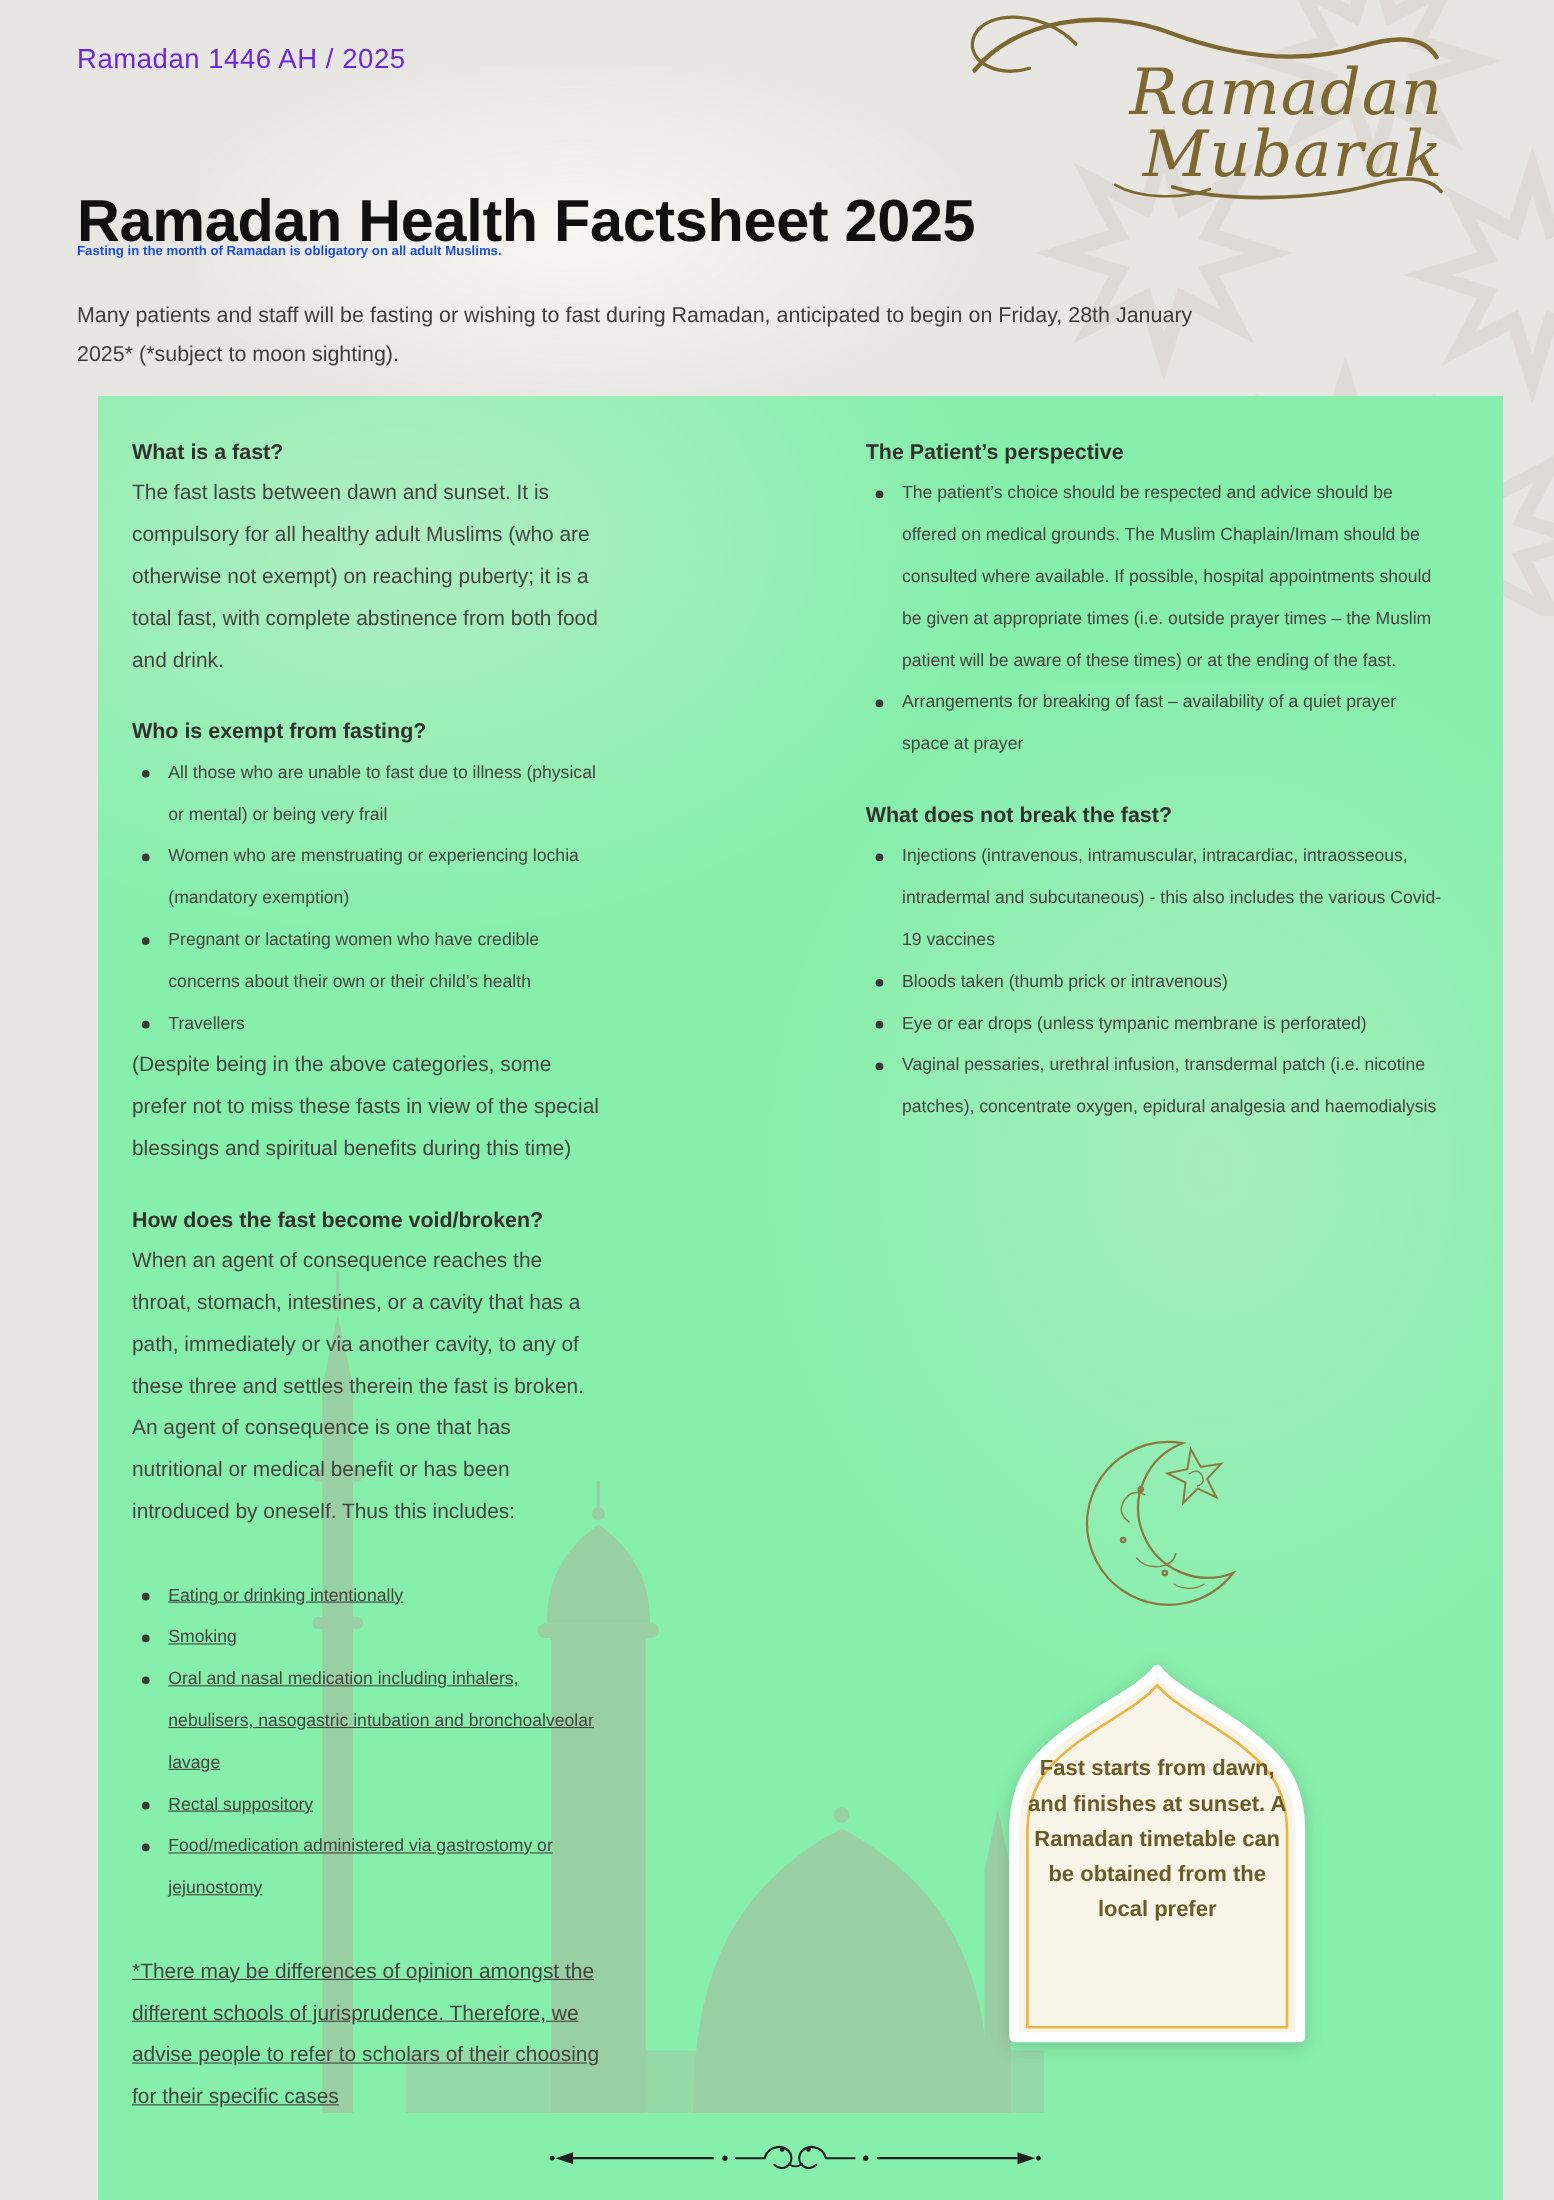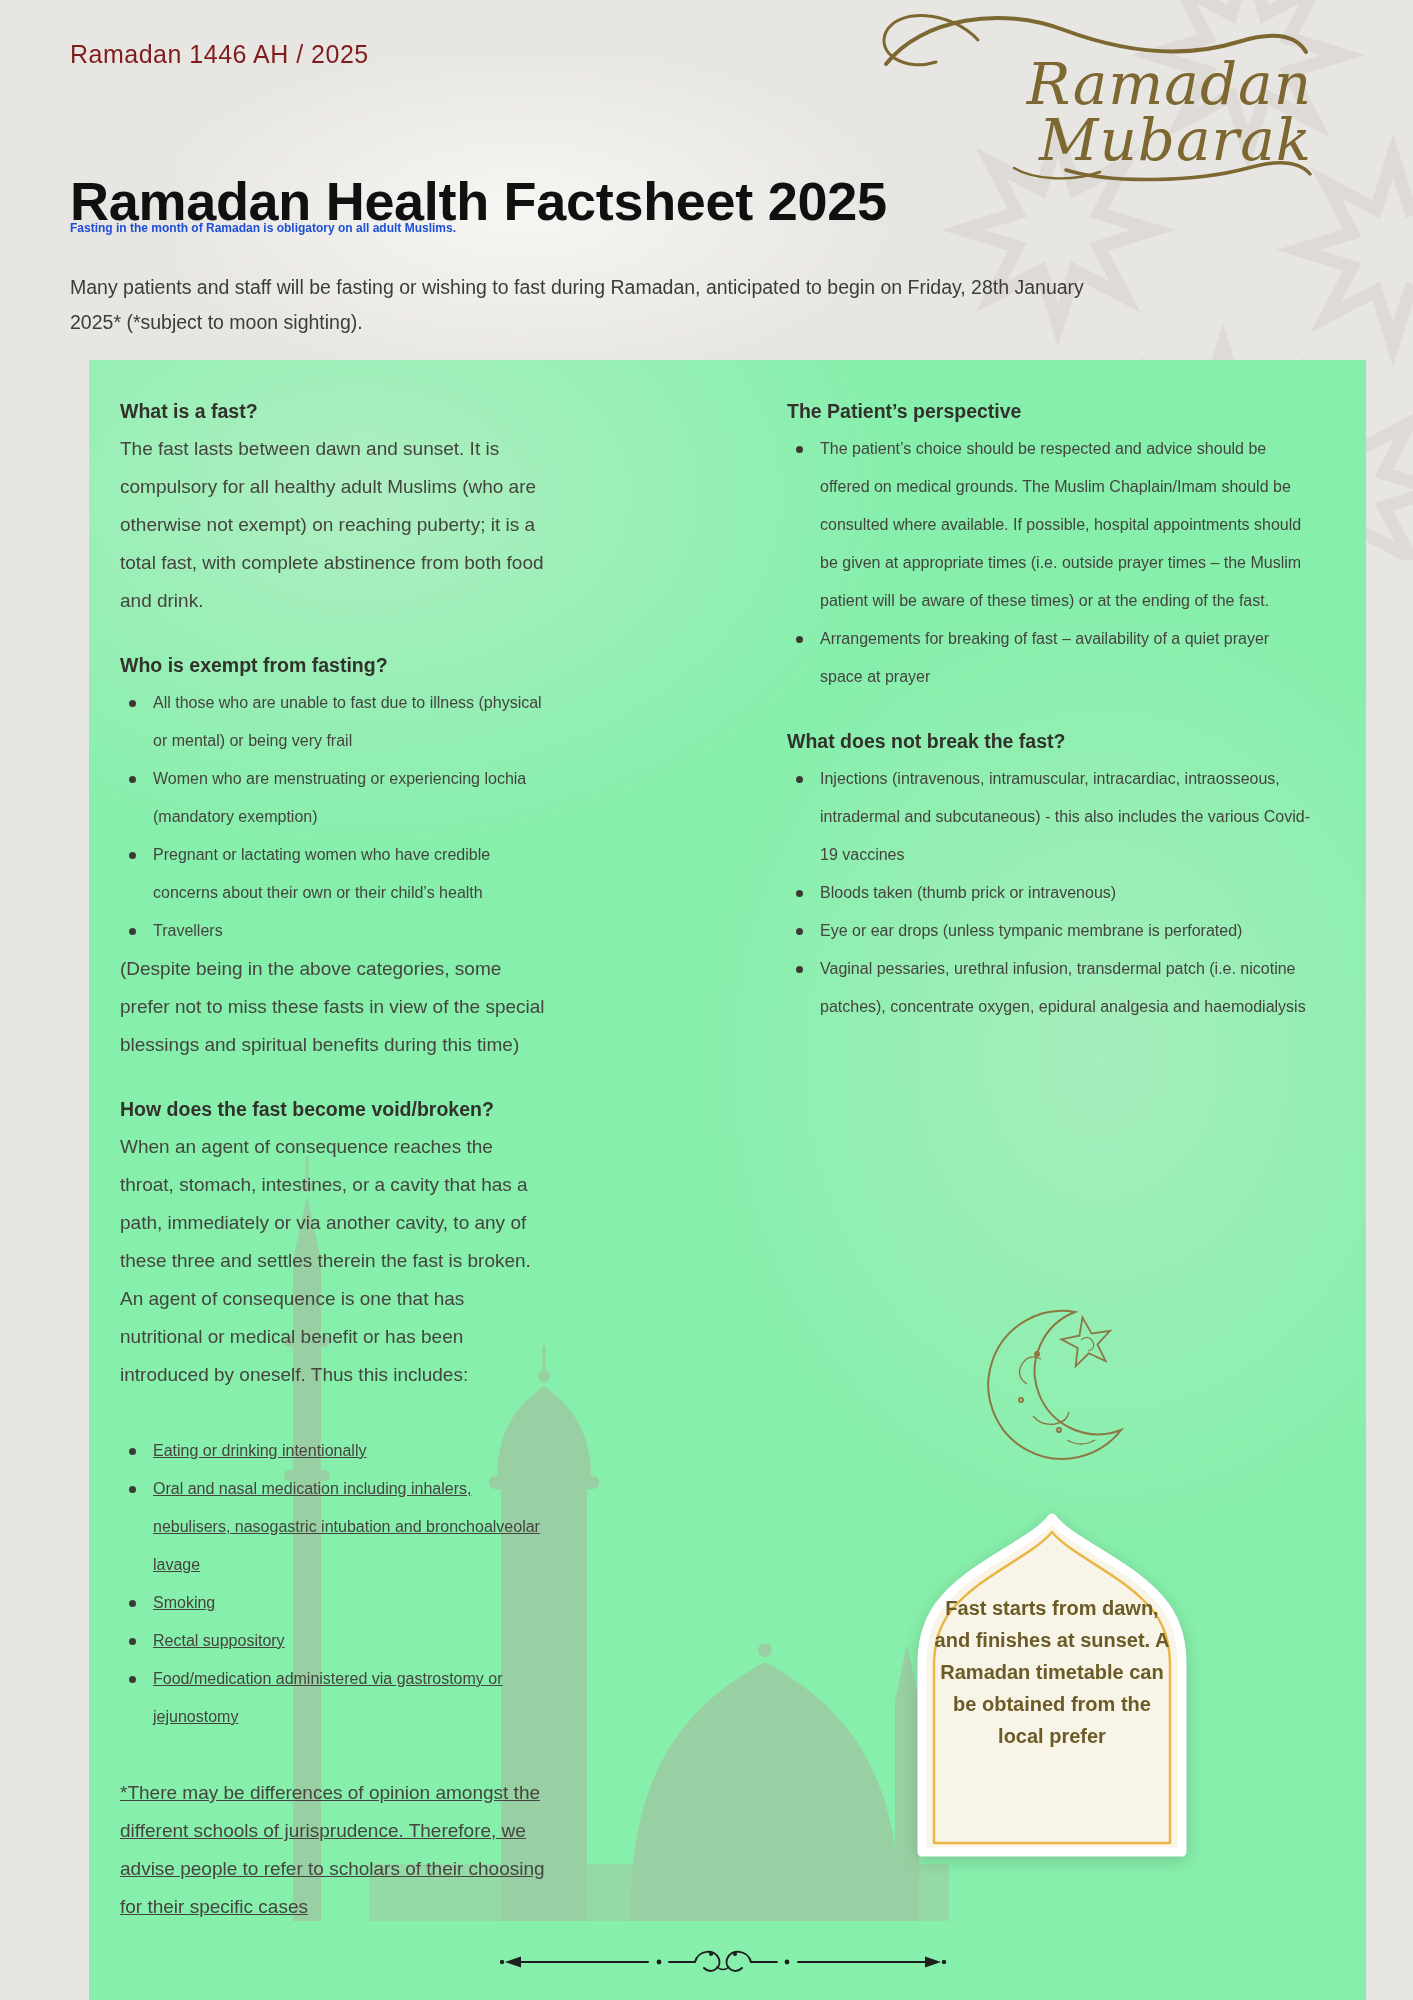--- a/index.html
+++ b/index.html
@@ -7,21 +7,21 @@
     width:1413px;height:2000px;position:relative;overflow:hidden;
     background:#e8e6e2;
     font-family:"Liberation Sans", sans-serif;
     color:#45443e;
   }
   .bg-pattern{position:absolute;top:0;right:0;pointer-events:none;}
   .bg-glow{position:absolute;left:180px;top:60px;width:760px;height:340px;
     background:radial-gradient(ellipse at 45% 45%, rgba(248,247,244,.9), rgba(248,247,244,0) 65%);
     pointer-events:none;}
   
-  .eyebrow{position:absolute;left:70px;top:40px;font-size:25px;letter-spacing:.5px;color:#7f1d1d;text-align:right;}
+  .eyebrow{position:absolute;left:70px;top:40px;font-size:25px;letter-spacing:.5px;color:#6d28d9;text-align:right;}
   .title{position:absolute;left:70px;top:134px;font-size:54px;font-weight:800;color:#101010;letter-spacing:-.3px;}
   .intro-bold{position:absolute;left:70px;top:221px;font-size:12px;font-weight:700;color:#1d4ed8;}
   .intro{position:absolute;left:70px;top:250px;width:1020px;font-size:19.5px;line-height:35px;color:#3d3c37;}
   .logo{position:absolute;left:856px;top:4px;width:484px;height:178px;}
   
   .content-box{position:absolute;left:89px;top:360px;width:1277px;height:1785px;background:#86efac;overflow:hidden;}
   .box-glow1{position:absolute;left:-60px;top:-90px;width:950px;height:640px;
     background:radial-gradient(ellipse at 35% 35%, rgba(242,238,229,.38), rgba(242,238,229,0) 62%);pointer-events:none;}
   .box-glow2{position:absolute;right:-40px;top:260px;width:760px;height:980px;
     background:radial-gradient(ellipse at 60% 45%, rgba(238,234,224,.30), rgba(238,234,224,0) 65%);pointer-events:none;}
@@ -113,22 +113,22 @@
         <li><span>Women who are menstruating or experiencing lochia (mandatory exemption)</span></li>
         <li><span>Pregnant or lactating women who have credible concerns about their own or their child’s health</span></li>
         <li><span>Travellers</span></li>
       </ul>
     <p class="body-text">(Despite being in the above categories, some prefer not to miss these fasts in view of the special blessings and spiritual benefits during this time)</p>
 
     <h3 class="section-heading gap-top">How does the fast become void/broken?</h3>
     <p class="body-text">When an agent of consequence reaches the throat, stomach, intestines, or a cavity that has a path, immediately or via another cavity, to any of these three and settles therein the fast is broken. An agent of consequence is one that has nutritional or medical benefit or has been introduced by oneself. Thus this includes:</p>
     <ul class="bullets footnote-gap">
         <li><span>Eating or drinking intentionally</span></li>
+        <li><span>Smoking</span></li>
         <li><span>Oral and nasal medication including inhalers, nebulisers, nasogastric intubation and bronchoalveolar lavage</span></li>
-        <li><span>Smoking</span></li>
         <li><span>Rectal suppository</span></li>
         <li><span>Food/medication administered via gastrostomy or jejunostomy</span></li>
       </ul>
     <p class="body-text footnote-gap">*There may be differences of opinion amongst the different schools of jurisprudence. Therefore, we advise people to refer to scholars of their choosing for their specific cases</p>
   </div>
 
   <div class="col col-right">
     <h3 class="section-heading">The Patient’s perspective</h3>
     <ul class="bullets">
         <li><span>The patient’s choice should be respected and advice should be offered on medical grounds. The Muslim Chaplain/Imam should be consulted where available. If possible, hospital appointments should be given at appropriate times (i.e. outside prayer times – the Muslim patient will be aware of these times) or at the ending of the fast.</span></li>

